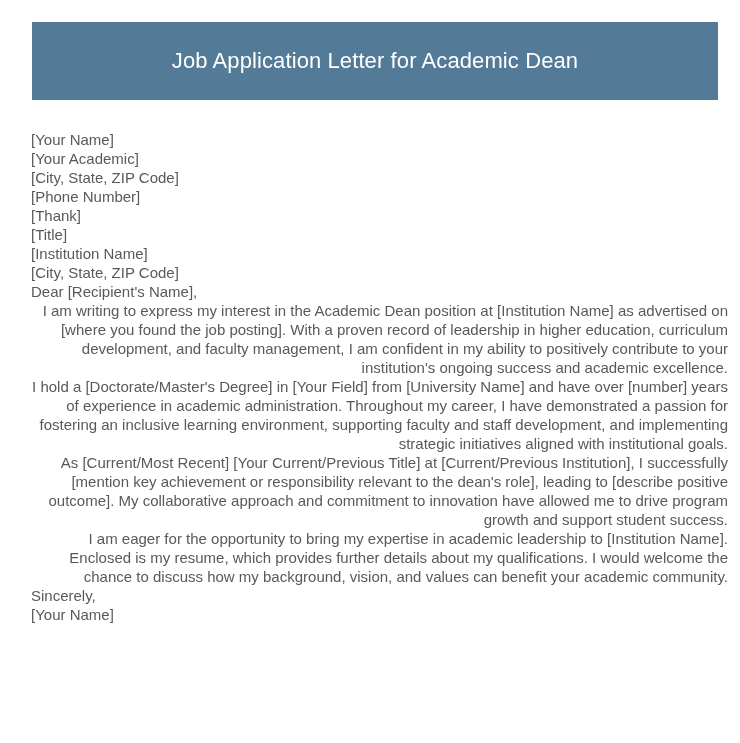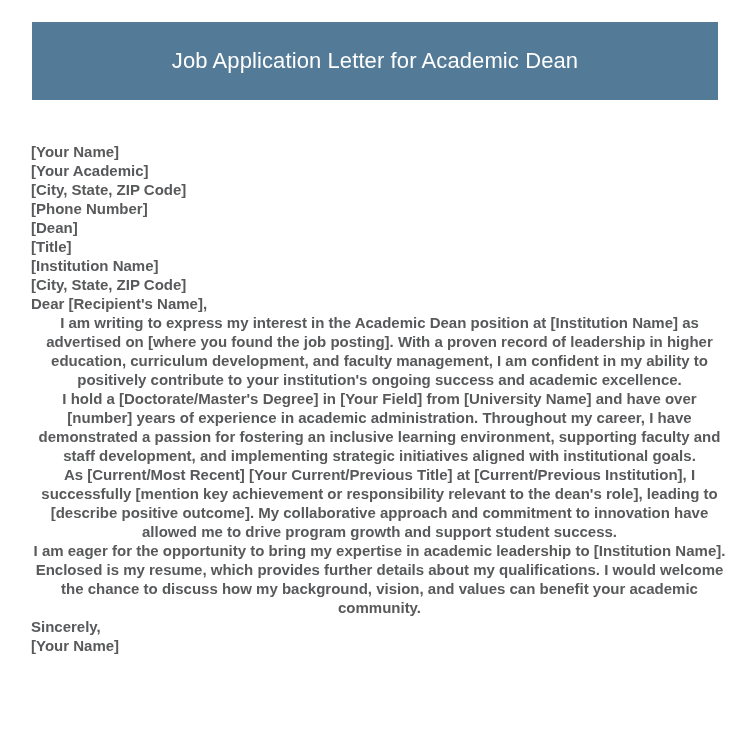--- a/index.html
+++ b/index.html
@@ -43,61 +43,60 @@
     letter-spacing: 0.1px;
     line-height: 1.2;
     text-align: center;
     font-family: "Liberation Sans", sans-serif;
   }
 
   
   .letter-body {
     position: absolute;
     left: 18px;
-    top: 142px;
+    top: 130px;
     width: 697px;
     color: #58595b;
     font-size: 15px;
     line-height: 19px;
     font-family: "Liberation Sans", sans-serif;
     text-align: left;
-    font-weight: bold;
   }
 
   .letter-line,
   .letter-para {
     margin: 0;
     padding: 0;
     color: #58595b;
     font-size: 15px;
     line-height: 19px;
     white-space: pre-wrap;
   }
 
   .letter-para {
-    text-align: center;
+    text-align: right;
   }
 </style>
 </head>
 <body>
 
 <div class="page">
 
   <div class="header-banner">
     <div class="header-title">Job Application Letter for Academic Dean</div>
   </div>
 
   <div class="letter-body">
 
     <div>
       <div class="letter-line">[Your Name]</div>
       <div class="letter-line">[Your Academic]</div>
       <div class="letter-line">[City, State, ZIP Code]</div>
       <div class="letter-line">[Phone Number]</div>
-      <div class="letter-line">[Dean]</div>
+      <div class="letter-line">[Thank]</div>
     </div>
 
     <div>
       <div class="letter-line">[Title]</div>
       <div class="letter-line">[Institution Name]</div>
       <div class="letter-line">[City, State, ZIP Code]</div>
     </div>
 
     <div class="letter-line">Dear [Recipient's Name],</div>
 

